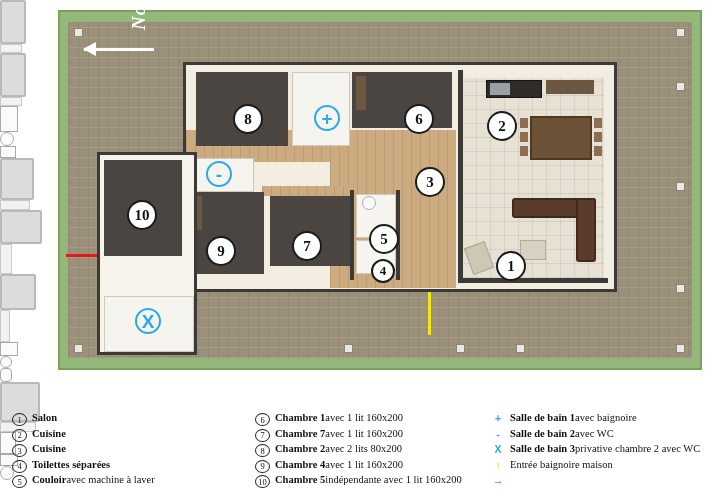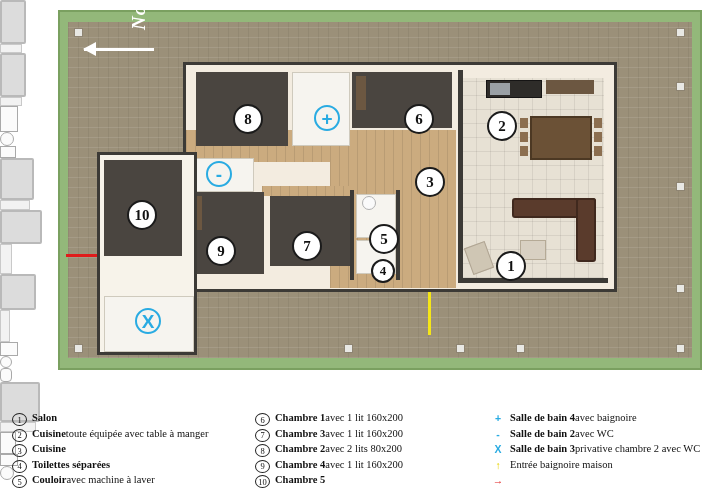--- a/index.html
+++ b/index.html
@@ -251,21 +251,20 @@
 
 <div id="legend">
   <div class="lcol" id="legend-col-1" style="left:12px;width:246px;">
       <div class="lrow">
         <span class="lnum">1</span>
         <span class="lbold">Salon</span>
       </div>
       <div class="lrow">
         <span class="lnum">2</span>
         <span class="lbold">Cuisine</span>
-        <span> toute équipée avec table à manger</span>
       </div>
       <div class="lrow">
         <span class="lnum">3</span>
         <span class="lbold">Cuisine</span>
         <span></span>
       </div>
       <div class="lrow">
         <span class="lnum">4</span>
         <span class="lbold">Toilettes séparées</span>
         <span></span>
@@ -277,42 +276,43 @@
       </div>
     </div>
   <div class="lcol" id="legend-col-2" style="left:255px;width:240px;">
       <div class="lrow">
         <span class="lnum">6</span>
         <span class="lbold">Chambre 1</span>
         <span> avec 1 lit 160x200</span>
       </div>
       <div class="lrow">
         <span class="lnum">7</span>
-        <span class="lbold">Chambre 3</span>
+        <span class="lbold">Chambre 7</span>
         <span> avec 1 lit 160x200</span>
       </div>
       <div class="lrow">
         <span class="lnum">8</span>
         <span class="lbold">Chambre 2</span>
         <span> avec 2 lits 80x200</span>
       </div>
       <div class="lrow">
         <span class="lnum">9</span>
         <span class="lbold">Chambre 4</span>
         <span> avec 1 lit 160x200</span>
       </div>
       <div class="lrow">
         <span class="lnum">10</span>
         <span class="lbold">Chambre 5</span>
+        <span> indépendante avec 1 lit 160x200</span>
       </div>
     </div>
   <div class="lcol" id="legend-col-3" style="left:490px;width:228px;">
       <div class="lrow">
         <span class="lsym">+</span>
-        <span class="lbold">Salle de bain 4</span>
+        <span class="lbold">Salle de bain 1</span>
         <span> avec baignoire</span>
       </div>
       <div class="lrow">
         <span class="lsym">-</span>
         <span class="lbold">Salle de bain 2</span>
         <span> avec WC</span>
       </div>
       <div class="lrow">
         <span class="lsym">X</span>
         <span class="lbold">Salle de bain 3</span>

